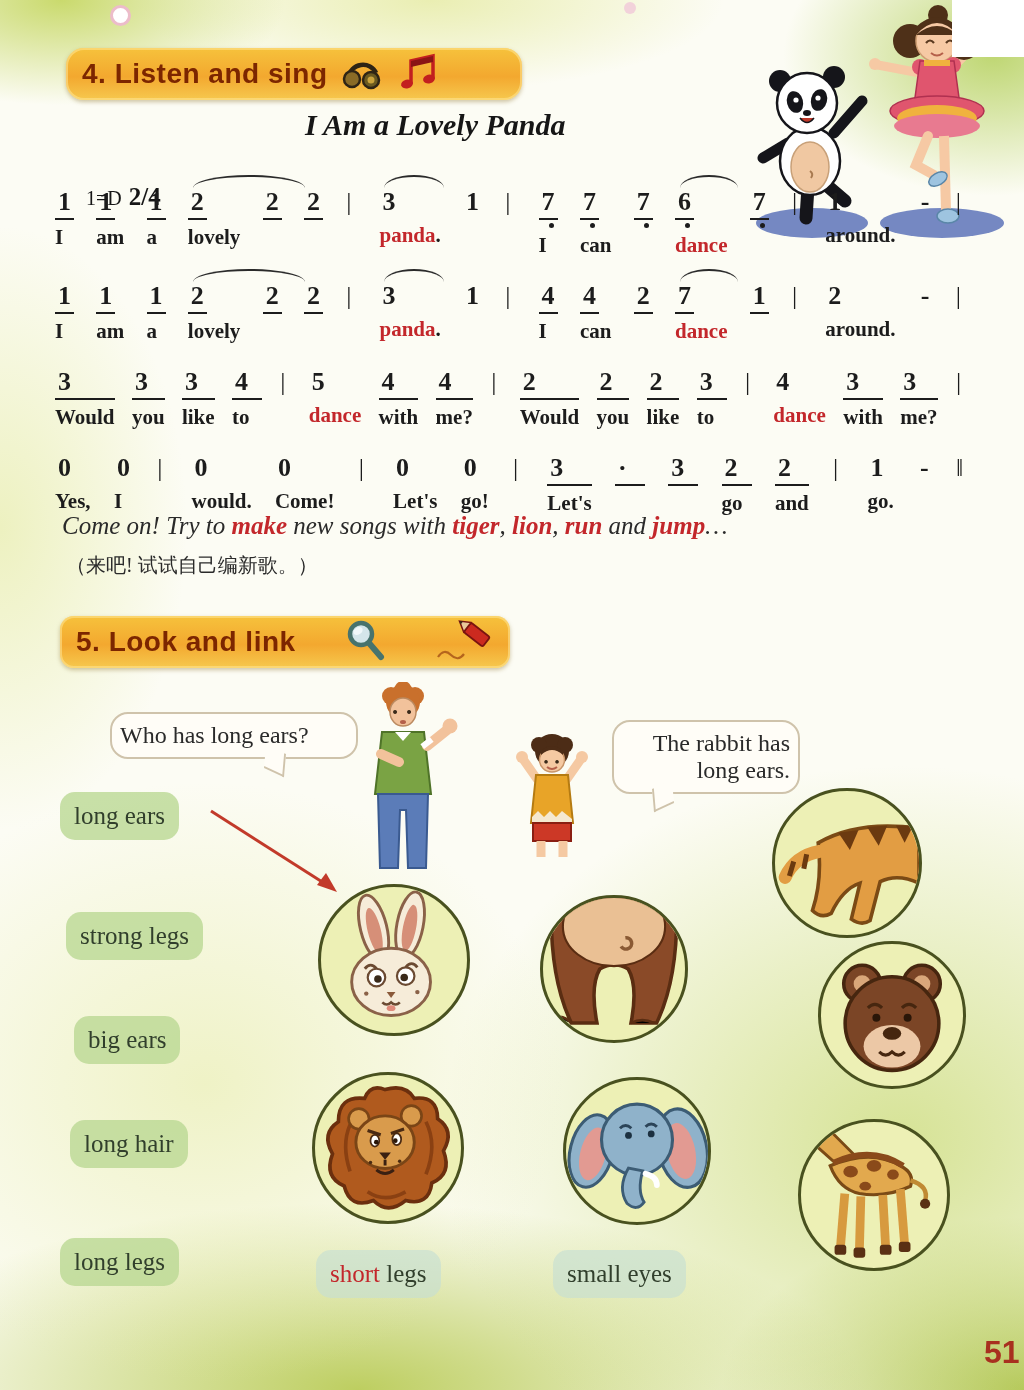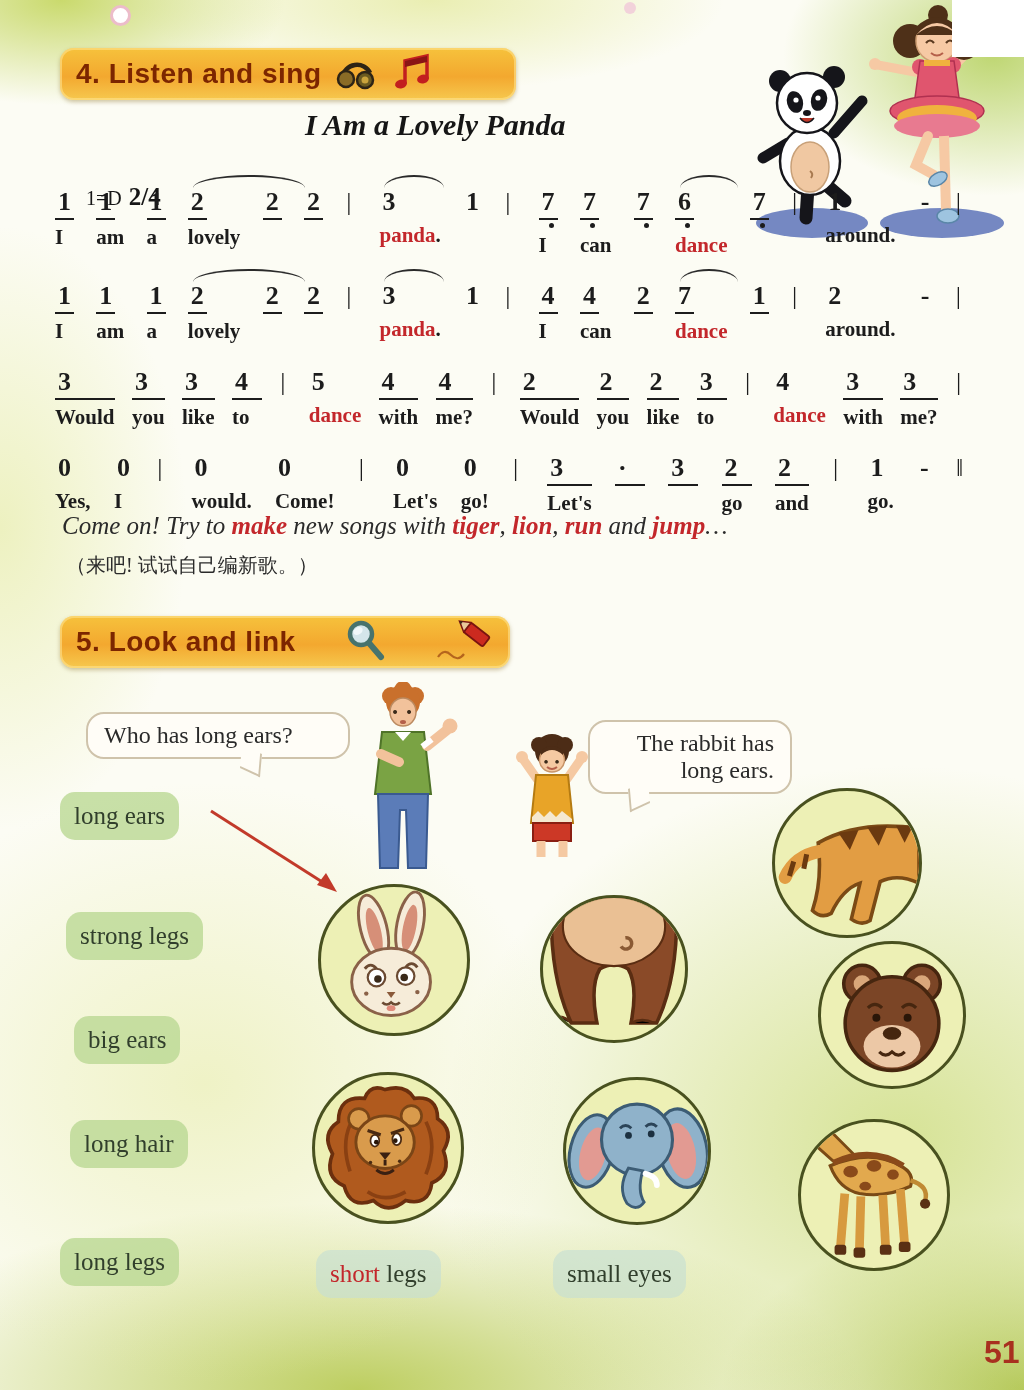--- a/index.html
+++ b/index.html
@@ -37,21 +37,21 @@
   .barunit .note{font-weight:normal;padding:0 1px;}
   .odot{width:5px;height:5px;border-radius:50%;background:#1c1c1c;margin:3px 0 0 10px;}
   .slur{position:absolute;top:-11px;left:5px;height:11px;border-top:2.5px solid #2a2a2a;border-radius:50% 50% 0 0/100% 100% 0 0;}
   .lyric{font:bold 21px "Liberation Serif",serif;color:#1c1c1c;margin-top:5px;white-space:nowrap;min-height:27px;}
   
   #come-on-text{left:62px;top:512px;font:italic 25px "Liberation Serif",serif;color:#2a2a2a;}
   #come-on-text .red{font-weight:bold;}
   #chinese-note{left:66px;top:552px;font:20px "Liberation Serif",serif;color:#2a2a2a;}
   
   .bubble{position:absolute;background:#fffdf7;border:2px solid #cfc3ab;border-radius:18px;
-    padding:8px 16px;font:24px "Liberation Serif",serif;color:#2a2a2a;}
+    padding:8px 8px;font:24px "Liberation Serif",serif;color:#2a2a2a;margin-left:24px;}
   #bubble-question{left:86px;top:712px;width:228px;}
   #bubble-question::after{content:"";position:absolute;bottom:-15px;left:152px;width:20px;height:20px;background:#fffdf7;
     border-right:2px solid #cfc3ab;border-bottom:2px solid #cfc3ab;transform:rotate(25deg) skewX(20deg);}
   #bubble-answer{left:588px;top:720px;width:168px;text-align:right;}
   #bubble-answer::after{content:"";position:absolute;bottom:-15px;left:38px;width:20px;height:20px;background:#fffdf7;
     border-left:2px solid #cfc3ab;border-bottom:2px solid #cfc3ab;transform:rotate(-25deg) skewX(-20deg);}
   
   .lbl{position:absolute;padding:10px 14px;font:25px "Liberation Serif",serif;color:#313f2c;background:rgba(186,216,148,.8);white-space:nowrap;border-radius:15px;}
   .lbl-long-ears{left:60px;top:792px;}
   .lbl-strong-legs{left:66px;top:912px;}
@@ -124,21 +124,21 @@
     <ellipse cx="79" cy="108" rx="47" ry="15" fill="#e0556e" stroke="#b03050" stroke-width="1.5"></ellipse>
     <ellipse cx="79" cy="115" rx="40" ry="13" fill="#f0b23e"></ellipse>
     <ellipse cx="79" cy="123" rx="43" ry="12" fill="#e87a90"></ellipse>
     <line x1="86" y1="133" x2="88" y2="208" stroke="#f6c9a4" stroke-width="10"></line>
     <path d="M70 133 L58 162 L76 172" stroke="#f6c9a4" stroke-width="10" fill="none" stroke-linecap="round"></path>
     <ellipse cx="90" cy="213" rx="11" ry="7" fill="#9ec4e0" stroke="#5a86a8" stroke-width="1.5"></ellipse>
     <ellipse cx="80" cy="176" rx="10" ry="6" fill="#9ec4e0" stroke="#5a86a8" stroke-width="1.5" transform="rotate(-30 80 176)"></ellipse>
   </svg>
   <div class="abs" id="white-patch"></div>
 
-  <div class="sec-header" style="left:60px;top:48px;width:424px;">
+  <div class="sec-header" style="left:66px;top:48px;width:424px;border-radius:18px;">
     <span class="sec-title">4. Listen and sing</span>
     <span class="hicon">
       <svg width="42" height="42" viewBox="0 0 42 42">
         <path d="M8 26 A14 13 0 0 1 35 22" stroke="#2e2415" stroke-width="4.5" fill="none"></path>
         <circle cx="11" cy="28" r="8" fill="#8a6b26" stroke="#2e2415" stroke-width="2.5"></circle>
         <circle cx="30" cy="29" r="8" fill="#6b5a20" stroke="#2e2415" stroke-width="2.5"></circle>
         <circle cx="30" cy="29" r="3.5" fill="#caa33c"></circle>
       </svg>
     </span>
     <span class="hicon">

